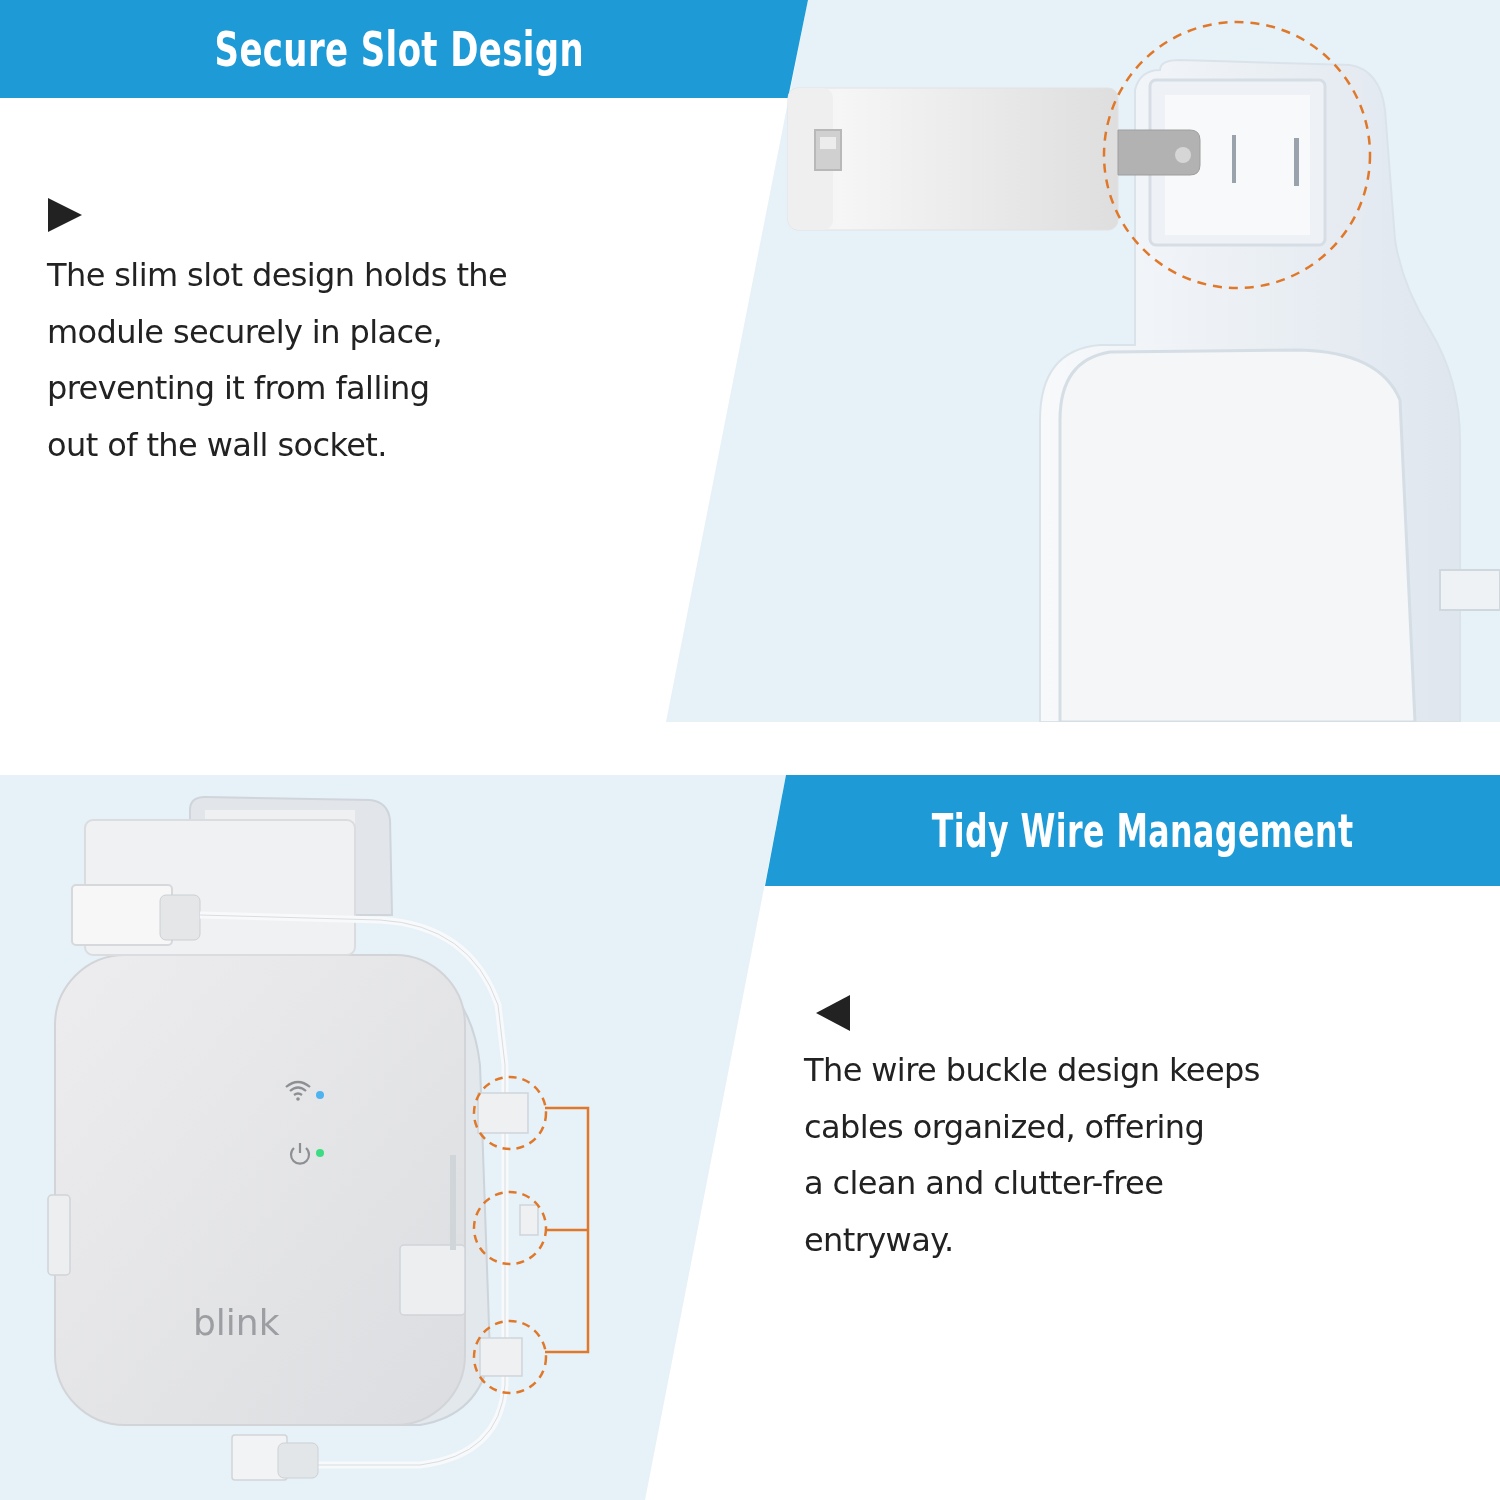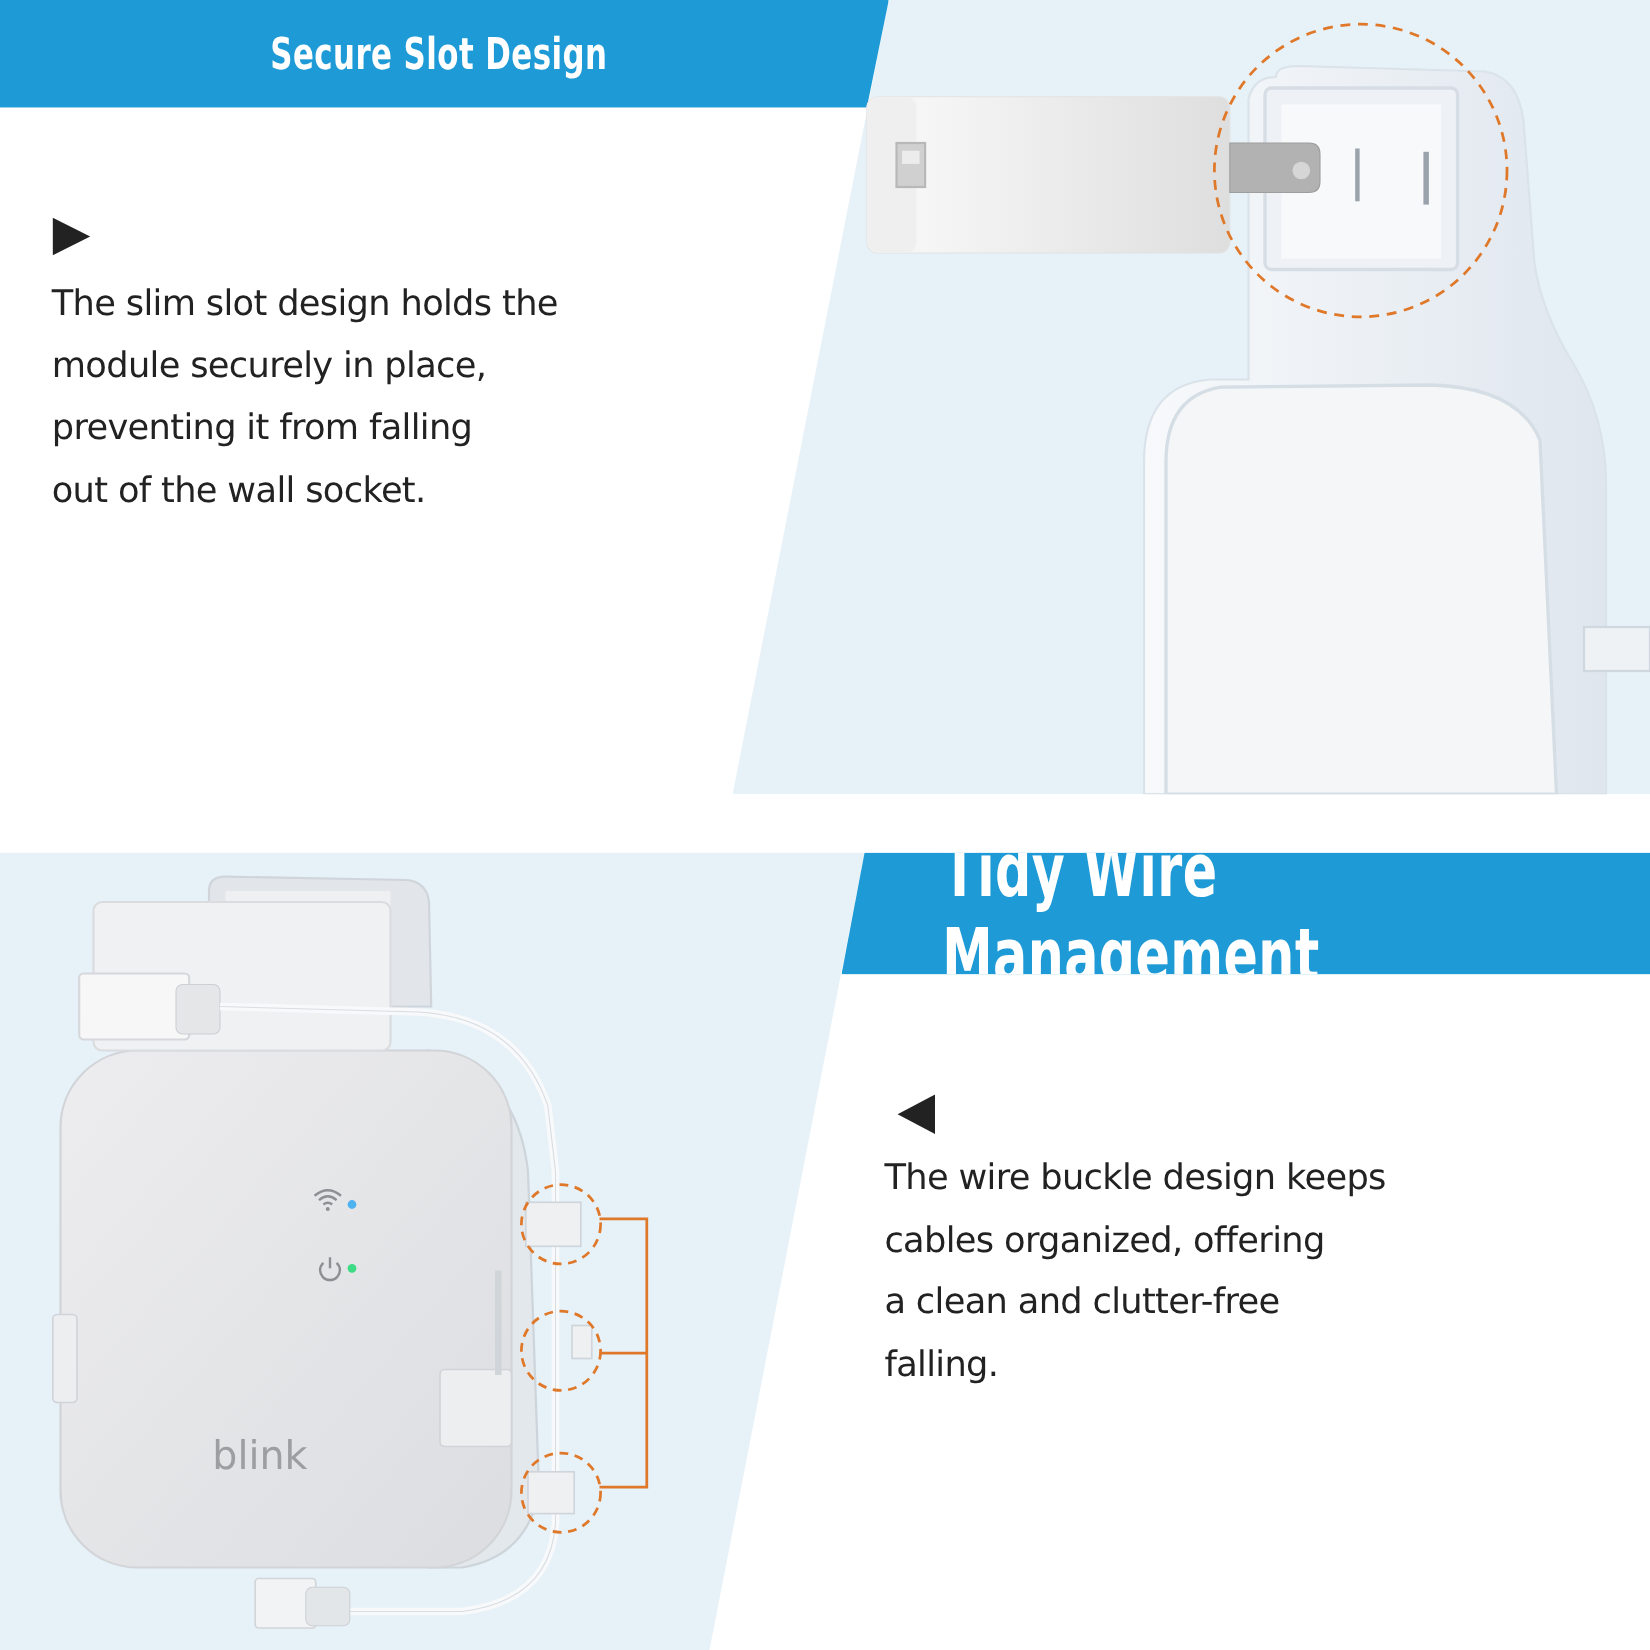--- a/index.html
+++ b/index.html
@@ -4,23 +4,23 @@
 <style>
   html,body{margin:0;padding:0;background:#ffffff;}
   body{width:1500px;height:1500px;position:relative;overflow:hidden;font-family:"Liberation Sans",sans-serif;}
   .abs{position:absolute;}
   .panel-top-right{left:0;top:0;width:1500px;height:722px;background:#e6f1f8;
     clip-path:polygon(808px 0,1500px 0,1500px 722px,666px 722px);}
   .panel-bottom-left{left:0;top:775px;width:1500px;height:725px;background:#e6f1f8;
     clip-path:polygon(0 0,786px 0,645px 725px,0 725px);}
   .banner{background:#1e9ad6;color:#fff;display:flex;align-items:center;justify-content:center;
     font-family:"DejaVu Sans Condensed","DejaVu Sans",sans-serif;font-weight:bold;letter-spacing:0.5px;}
-  .banner-top{left:0;top:0;width:808px;height:98px;clip-path:polygon(0 0,808px 0,788px 98px,0 98px);font-size:38px;}
+  .banner-top{left:0;top:0;width:808px;height:98px;clip-path:polygon(0 0,808px 0,788px 98px,0 98px);font-size:46px;}
   .banner-top span{display:inline-block;transform:scaleX(0.82) scaleY(1.05);margin-left:-10px;}
-  .banner-bottom{left:765px;top:775px;width:735px;height:111px;clip-path:polygon(21px 0,735px 0,735px 111px,0 111px);font-size:64px;}
+  .banner-bottom{left:765px;top:775px;width:735px;height:111px;clip-path:polygon(21px 0,735px 0,735px 111px,0 111px);font-size:44px;}
   .banner-bottom span{display:inline-block;transform:scaleX(0.80) scaleY(1.05);margin-left:20px;}
   .arrow{width:0;height:0;}
   .arrow-right{left:48px;top:198px;border-top:17px solid transparent;border-bottom:17px solid transparent;border-left:34px solid #222;}
   .arrow-left{left:816px;top:995px;border-top:18px solid transparent;border-bottom:18px solid transparent;border-right:34px solid #222;}
   .desc{color:#222;font-family:"DejaVu Sans",sans-serif;font-size:32px;line-height:56.5px;white-space:pre-line;letter-spacing:-0.6px;}
   .desc-top{left:47px;top:247px;width:680px;}
   .desc-bottom{left:804px;top:1042px;width:680px;}
   svg{position:absolute;}
   .brand{font-family:"DejaVu Sans",sans-serif;}
 </style>
@@ -75,21 +75,21 @@
   <circle cx="577" cy="155" r="133" fill="none" stroke="#e0782a" stroke-width="2.5" stroke-dasharray="9 7"></circle>
 </svg>
 
 <div class="abs banner banner-bottom">
   <span>Tidy Wire Management</span>
 </div>
 <div class="abs arrow arrow-left"></div>
 <div class="abs desc desc-bottom">The wire buckle design keeps
 cables organized, offering
 a clean and clutter-free
-falling.</div>
+entryway.</div>
 
 <svg style="left:0;top:775px;" width="650" height="725" viewBox="0 0 650 725">
   <defs>
     <linearGradient id="mod" x1="0" y1="0" x2="1" y2="1">
       <stop offset="0" stop-color="#ededef"></stop>
       <stop offset="1" stop-color="#dcdde0"></stop>
     </linearGradient>
   </defs>
 
   <path d="M190 35 Q190 22 205 22 L370 25 Q388 27 390 45 L392 140 L190 140 Z" fill="#e2e6ea" stroke="#cfd5db" stroke-width="2"></path>

